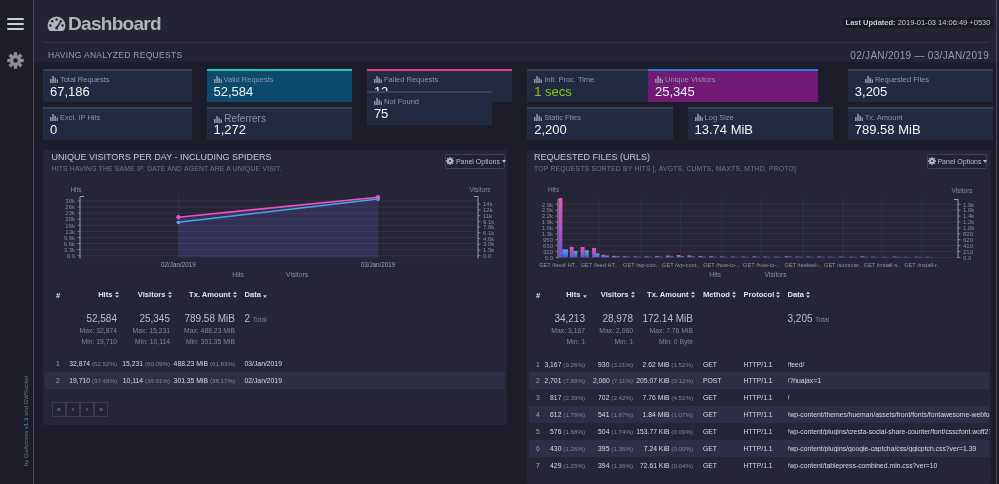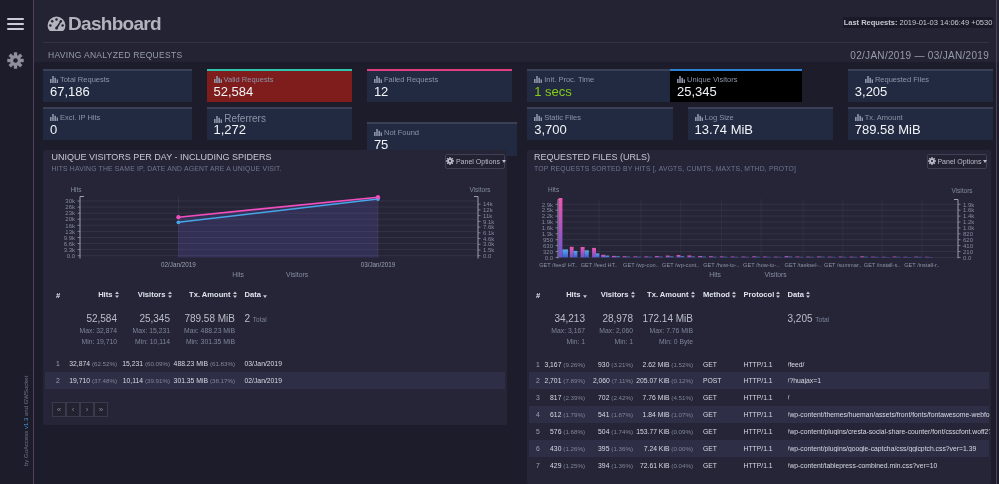--- a/index.html
+++ b/index.html
@@ -32,36 +32,36 @@
 <path d="M9.5 0.6 A 8.9 8.9 0 0 0 0.6 9.5 A 8.9 8.9 0 0 0 1.9 14.1 Q 2.3 14.9 3.3 14.9 L 15.7 14.9 Q 16.7 14.9 17.1 14.1 A 8.9 8.9 0 0 0 18.4 9.5 A 8.9 8.9 0 0 0 9.5 0.6 Z" fill="#b2b5bd"></path>
 <circle cx="9.5" cy="3.4" r="1.25" fill="#242333"></circle>
 <circle cx="5.2" cy="5.2" r="1.25" fill="#242333"></circle>
 <circle cx="13.8" cy="5.2" r="1.25" fill="#242333"></circle>
 <circle cx="3.4" cy="9.5" r="1.25" fill="#242333"></circle>
 <circle cx="15.6" cy="9.5" r="1.25" fill="#242333"></circle>
 <path d="M9.0 11.2 L13.1 5.3 L14.2 6.1 L10.5 12.3 Z" fill="#242333"></path>
 <circle cx="9.6" cy="12" r="1.5" fill="#242333"></circle>
 </svg>
 <div class="a" style="left:68px;top:13px;font-size:19px;font-weight:bold;color:#b2b5bd;letter-spacing:-0.7px">Dashboard</div>
-<div class="a" style="left:843px;top:16.5px;width:150px;height:11px;background:#1a1927;color:#c6c9d2;font-size:7.5px;line-height:11px;text-align:center;white-space:nowrap"><b>Last Requests:</b> 2019-01-03 14:06:49 +0530</div>
+<div class="a" style="left:843px;top:16.5px;width:150px;height:11px;background:#1a1927;color:#c6c9d2;font-size:7.5px;line-height:11px;text-align:center;white-space:nowrap"><b>Last Updated:</b> 2019-01-03 14:06:49 +0530</div>
 <div class="a" style="left:43px;top:42px;width:946px;height:1px;background:#343247"></div>
 <div class="a" style="left:48px;top:50px;font-size:8.5px;color:#969cab;letter-spacing:0.3px">HAVING ANALYZED REQUESTS</div>
 <div class="a r" style="left:689px;top:50px;width:300px;font-size:10px;color:#969cab;letter-spacing:0.3px">02/JAN/2019 — 03/JAN/2019</div>
 <div class="a" style="left:43px;top:68.5px;width:149px;height:33.5px;background:#212a40;border-top:2.5px solid #3a4156">
     <div style="position:absolute;left:7px;top:4px;font-size:7.5px;color:#8d94a8;white-space:nowrap"><svg width="8" height="7" viewBox="0 0 8 7" style="vertical-align:-1px">
         <g fill="#8d94a8">
           <rect x="0" y="3" width="1.6" height="4"></rect>
           <rect x="2.2" y="0" width="1.6" height="7"></rect>
           <rect x="4.4" y="1.8" width="1.6" height="5.2"></rect>
           <rect x="6.6" y="3.4" width="1.6" height="3.6"></rect>
         </g>
       </svg> Total Requests</div>
     <div style="position:absolute;left:7px;top:13px;font-size:13px;color:#f2f4f8">67,186</div>
   </div>
-<div class="a" style="left:206.5px;top:68.5px;width:145.5px;height:33.5px;background:#7f1d1d;border-top:2.5px solid #2ec3ae">
+<div class="a" style="left:206.5px;top:68.5px;width:145.5px;height:33.5px;background:#0c4a6e;border-top:2.5px solid #2ec3ae">
     <div style="position:absolute;left:7px;top:4px;font-size:7.5px;color:#8d94a8;white-space:nowrap"><svg width="8" height="7" viewBox="0 0 8 7" style="vertical-align:-1px">
         <g fill="#8d94a8">
           <rect x="0" y="3" width="1.6" height="4"></rect>
           <rect x="2.2" y="0" width="1.6" height="7"></rect>
           <rect x="4.4" y="1.8" width="1.6" height="5.2"></rect>
           <rect x="6.6" y="3.4" width="1.6" height="3.6"></rect>
         </g>
       </svg> Valid Requests</div>
     <div style="position:absolute;left:7px;top:13px;font-size:13px;color:#f2f4f8">52,584</div>
   </div>
@@ -80,21 +80,21 @@
     <div style="position:absolute;left:7px;top:4px;font-size:7.5px;color:#8d94a8;white-space:nowrap"><svg width="8" height="7" viewBox="0 0 8 7" style="vertical-align:-1px">
         <g fill="#8d94a8">
           <rect x="0" y="3" width="1.6" height="4"></rect>
           <rect x="2.2" y="0" width="1.6" height="7"></rect>
           <rect x="4.4" y="1.8" width="1.6" height="5.2"></rect>
           <rect x="6.6" y="3.4" width="1.6" height="3.6"></rect>
         </g>
       </svg> Init. Proc. Time</div>
     <div style="position:absolute;left:7px;top:13px;font-size:13px;color:#84cc16">1 secs</div>
   </div>
-<div class="a" style="left:670px;top:68.5px;width:132px;height:33.5px;background:#000000;border-top:2.5px solid #2f80d5">
+<div class="a" style="left:648px;top:68.5px;width:170px;height:33.5px;background:#701a75;border-top:2.5px solid #2f80d5">
     <div style="position:absolute;left:7px;top:4px;font-size:7.5px;color:#8d94a8;white-space:nowrap"><svg width="8" height="7" viewBox="0 0 8 7" style="vertical-align:-1px">
         <g fill="#8d94a8">
           <rect x="0" y="3" width="1.6" height="4"></rect>
           <rect x="2.2" y="0" width="1.6" height="7"></rect>
           <rect x="4.4" y="1.8" width="1.6" height="5.2"></rect>
           <rect x="6.6" y="3.4" width="1.6" height="3.6"></rect>
         </g>
       </svg> Unique Visitors</div>
     <div style="position:absolute;left:7px;top:13px;font-size:13px;color:#f2f4f8">25,345</div>
   </div>
@@ -124,41 +124,41 @@
     <div style="position:absolute;left:7px;top:4px;font-size:10px;color:#8d94a8;white-space:nowrap"><svg width="8" height="7" viewBox="0 0 8 7" style="vertical-align:-1px">
         <g fill="#8d94a8">
           <rect x="0" y="3" width="1.6" height="4"></rect>
           <rect x="2.2" y="0" width="1.6" height="7"></rect>
           <rect x="4.4" y="1.8" width="1.6" height="5.2"></rect>
           <rect x="6.6" y="3.4" width="1.6" height="3.6"></rect>
         </g>
       </svg> Referrers</div>
     <div style="position:absolute;left:7px;top:13px;font-size:13px;color:#f2f4f8">1,272</div>
   </div>
-<div class="a" style="left:366.9px;top:122px;width:150px;height:33.5px;background:#212a40;border-top:2.5px solid #3a4156">
+<div class="a" style="left:366.9px;top:91px;width:125px;height:33.5px;background:#212a40;border-top:2.5px solid #3a4156">
     <div style="position:absolute;left:7px;top:4px;font-size:7.5px;color:#8d94a8;white-space:nowrap"><svg width="8" height="7" viewBox="0 0 8 7" style="vertical-align:-1px">
         <g fill="#8d94a8">
           <rect x="0" y="3" width="1.6" height="4"></rect>
           <rect x="2.2" y="0" width="1.6" height="7"></rect>
           <rect x="4.4" y="1.8" width="1.6" height="5.2"></rect>
           <rect x="6.6" y="3.4" width="1.6" height="3.6"></rect>
         </g>
       </svg> Not Found</div>
     <div style="position:absolute;left:7px;top:13px;font-size:13px;color:#f2f4f8">75</div>
   </div>
 <div class="a" style="left:527.2px;top:106.5px;width:145.5px;height:33.5px;background:#212a40;border-top:2.5px solid #3a4156">
     <div style="position:absolute;left:7px;top:4px;font-size:7.5px;color:#8d94a8;white-space:nowrap"><svg width="8" height="7" viewBox="0 0 8 7" style="vertical-align:-1px">
         <g fill="#8d94a8">
           <rect x="0" y="3" width="1.6" height="4"></rect>
           <rect x="2.2" y="0" width="1.6" height="7"></rect>
           <rect x="4.4" y="1.8" width="1.6" height="5.2"></rect>
           <rect x="6.6" y="3.4" width="1.6" height="3.6"></rect>
         </g>
       </svg> Static Files</div>
-    <div style="position:absolute;left:7px;top:13px;font-size:13px;color:#f2f4f8">3,700</div>
+    <div style="position:absolute;left:7px;top:13px;font-size:13px;color:#f2f4f8">2,200</div>
   </div>
 <div class="a" style="left:687.5px;top:106.5px;width:145.5px;height:33.5px;background:#212a40;border-top:2.5px solid #3a4156">
     <div style="position:absolute;left:7px;top:4px;font-size:7.5px;color:#8d94a8;white-space:nowrap"><svg width="8" height="7" viewBox="0 0 8 7" style="vertical-align:-1px">
         <g fill="#8d94a8">
           <rect x="0" y="3" width="1.6" height="4"></rect>
           <rect x="2.2" y="0" width="1.6" height="7"></rect>
           <rect x="4.4" y="1.8" width="1.6" height="5.2"></rect>
           <rect x="6.6" y="3.4" width="1.6" height="3.6"></rect>
         </g>
       </svg> Log Size</div>

